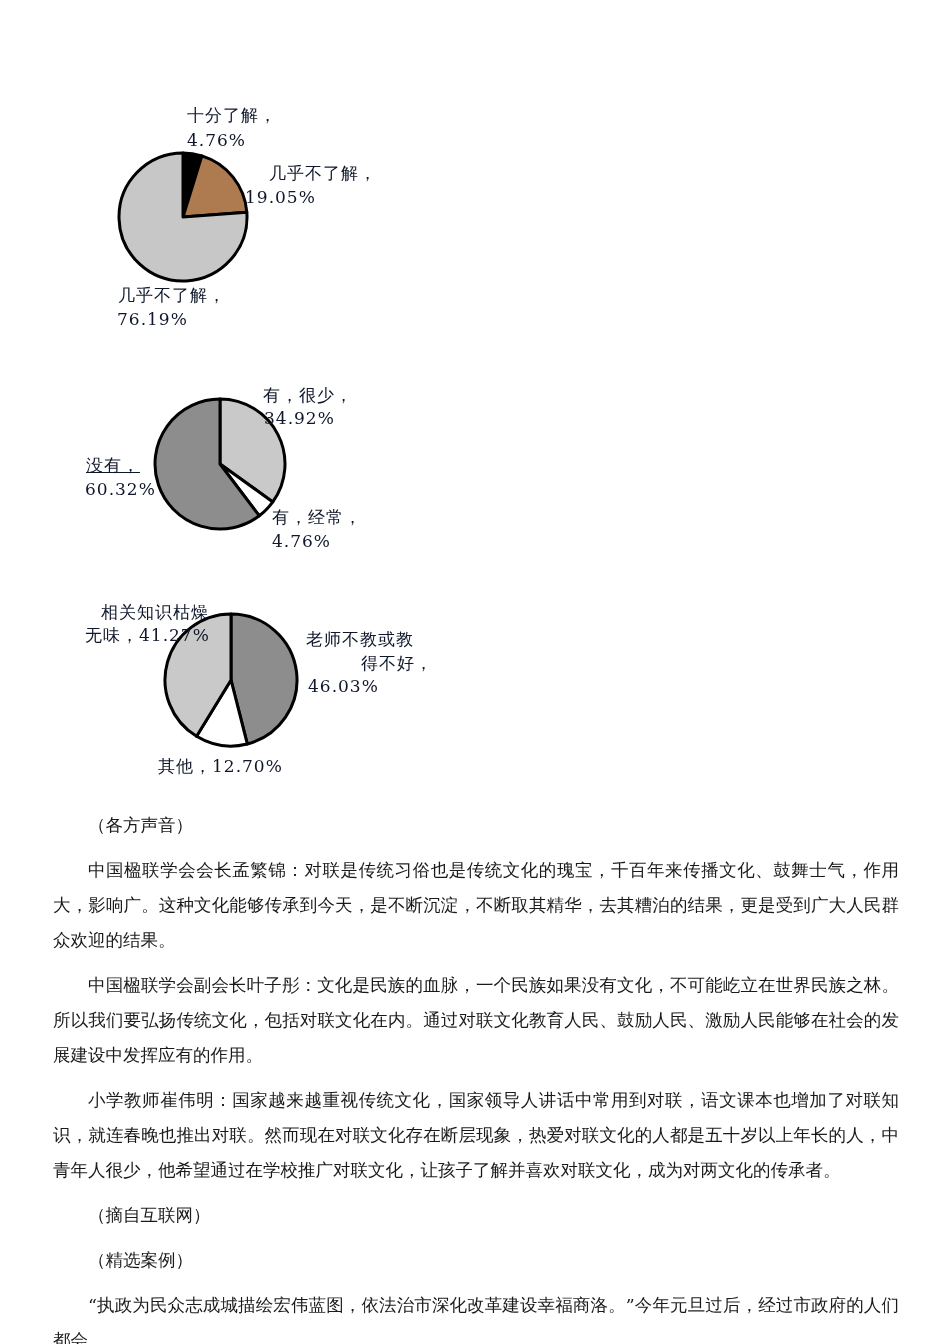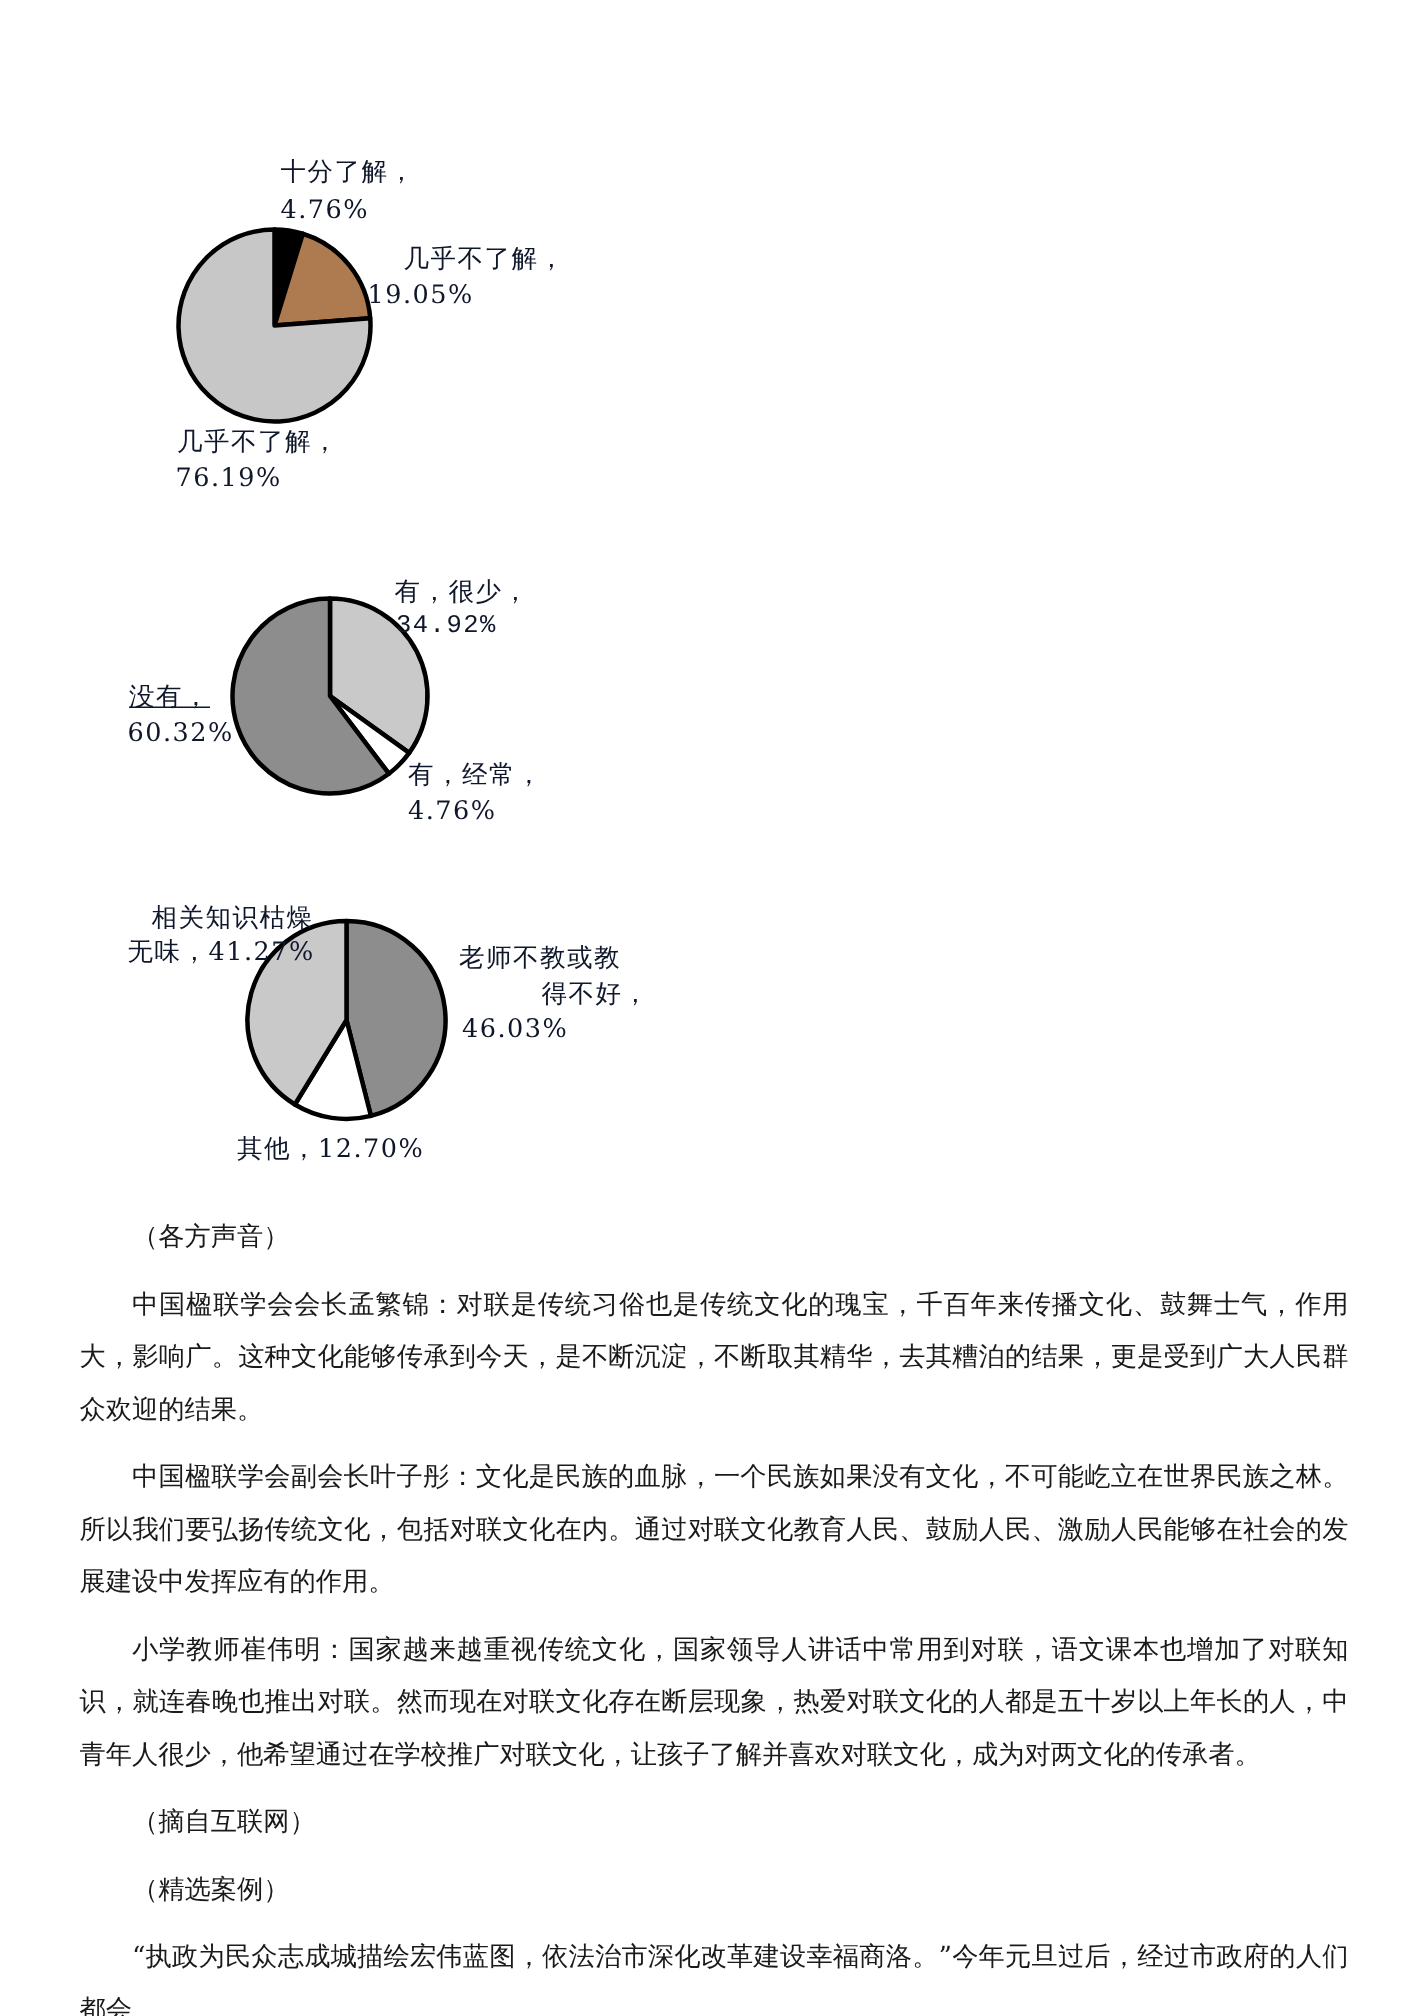--- a/index.html
+++ b/index.html
@@ -49,21 +49,21 @@
 <div class="chart-label" style="left:245px; top:186px;">19.05%</div>
 <div class="chart-label" style="left:118px; top:284px;">几乎不了解，</div>
 <div class="chart-label" style="left:117px; top:308px;">76.19%</div>
 
 <div class="pie-host" style="left:151px; top:395px;"><svg width="138" height="138" viewBox="0 0 138 138">
       <path d="M 69 69 L 69.00 4.00 A 65 65 0 0 1 121.78 106.94 Z" fill="#c9c9c9" stroke="#000000" stroke-width="3" stroke-linejoin="round"></path>
       <path d="M 69 69 L 121.78 106.94 A 65 65 0 0 1 108.26 120.81 Z" fill="#ffffff" stroke="#000000" stroke-width="3" stroke-linejoin="round"></path>
       <path d="M 69 69 L 108.26 120.81 A 65 65 0 1 1 69.00 4.00 Z" fill="#8d8d8d" stroke="#000000" stroke-width="3" stroke-linejoin="round"></path>
     </svg></div>
 <div class="chart-label" style="left:263px; top:384px;">有，很少，</div>
-<div class="chart-label" style="left:264px; top:407px;font-family:Liberation Mono, monospace;">34.92%</div>
+<div class="chart-label" style="left:264px; top:407px;">34.92%</div>
 <div class="chart-label" style="left:272px; top:506px;">有，经常，</div>
 <div class="chart-label" style="left:272px; top:530px;">4.76%</div>
 <div class="chart-label" style="left:86px; top:454px;text-decoration:underline;">没有，</div>
 <div class="chart-label" style="left:85px; top:478px;">60.32%</div>
 
 <div class="pie-host" style="left:161px; top:610px;"><svg width="140" height="140" viewBox="0 0 140 140">
       <path d="M 70 70 L 70.00 4.00 A 66 66 0 0 1 86.29 133.96 Z" fill="#8d8d8d" stroke="#000000" stroke-width="3" stroke-linejoin="round"></path>
       <path d="M 70 70 L 86.29 133.96 A 66 66 0 0 1 35.59 126.32 Z" fill="#ffffff" stroke="#000000" stroke-width="3" stroke-linejoin="round"></path>
       <path d="M 70 70 L 35.59 126.32 A 66 66 0 0 1 70.00 4.00 Z" fill="#c9c9c9" stroke="#000000" stroke-width="3" stroke-linejoin="round"></path>
     </svg></div>

